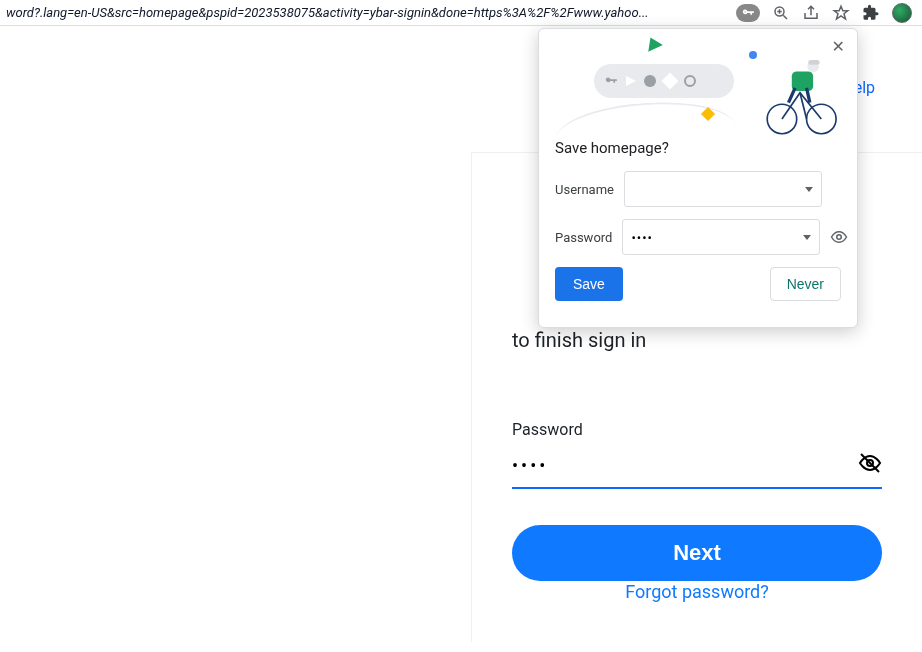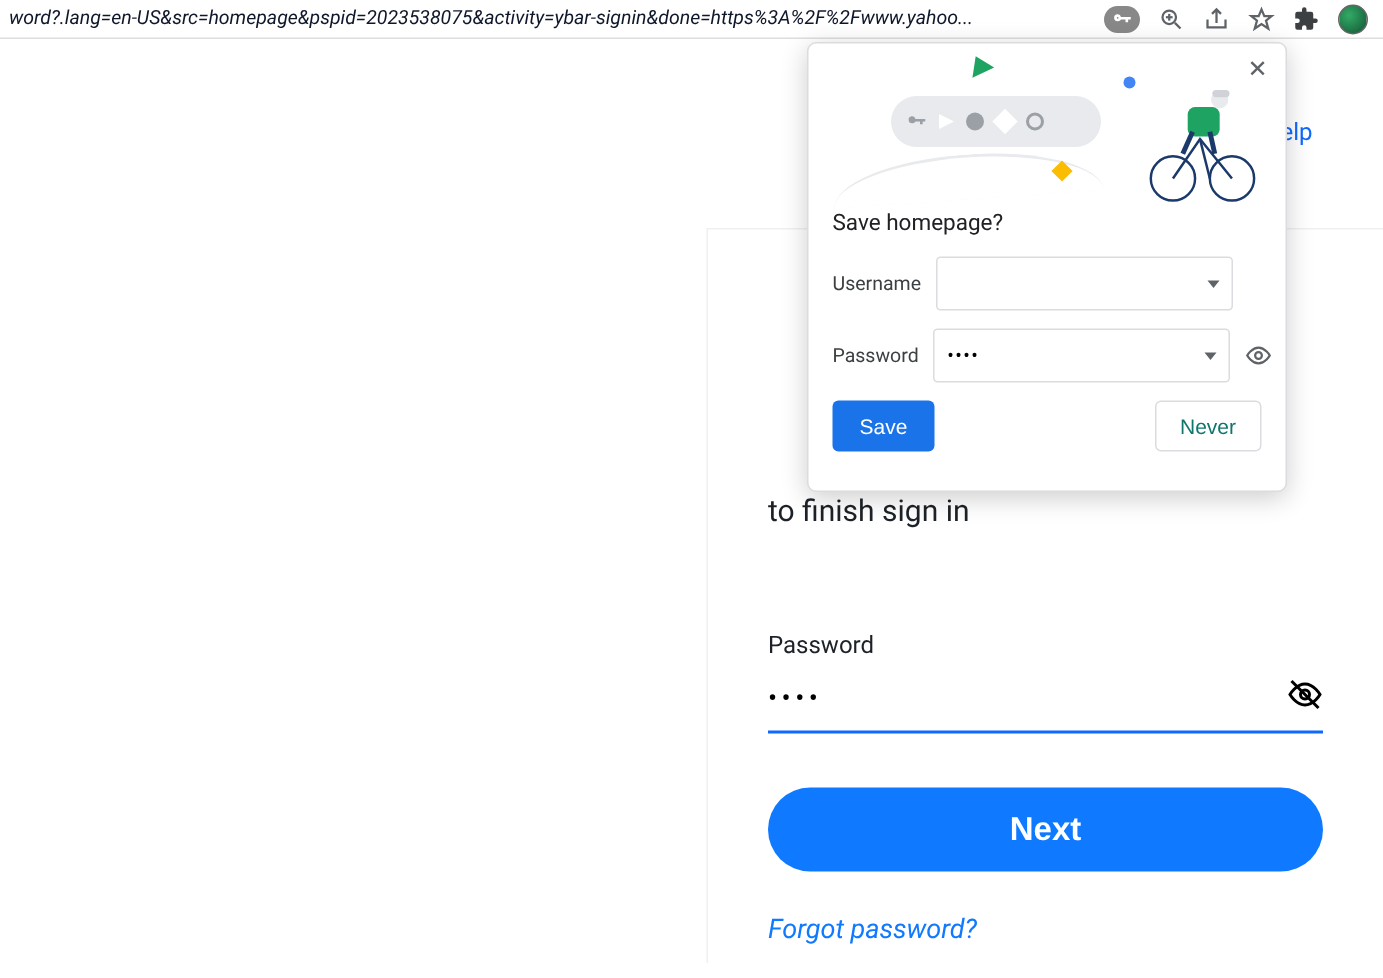--- a/index.html
+++ b/index.html
@@ -114,25 +114,24 @@
       background: #0f7aff;
       border: none;
       border-radius: 28px;
       color: #fff;
       font-size: 22px;
       font-weight: 600;
       cursor: pointer;
     }
     .forgot-link {
       display: block;
-      margin-top: 28px;
+      text-align: center;
       color: #0f7aff;
       font-size: 18px;
       text-decoration: none;
-      font-style: italic;
     }
 
     
     .save-popup {
       position: absolute;
       left: 538px;
       top: 28px;
       width: 320px;
       height: 300px;
       background: #fff;

